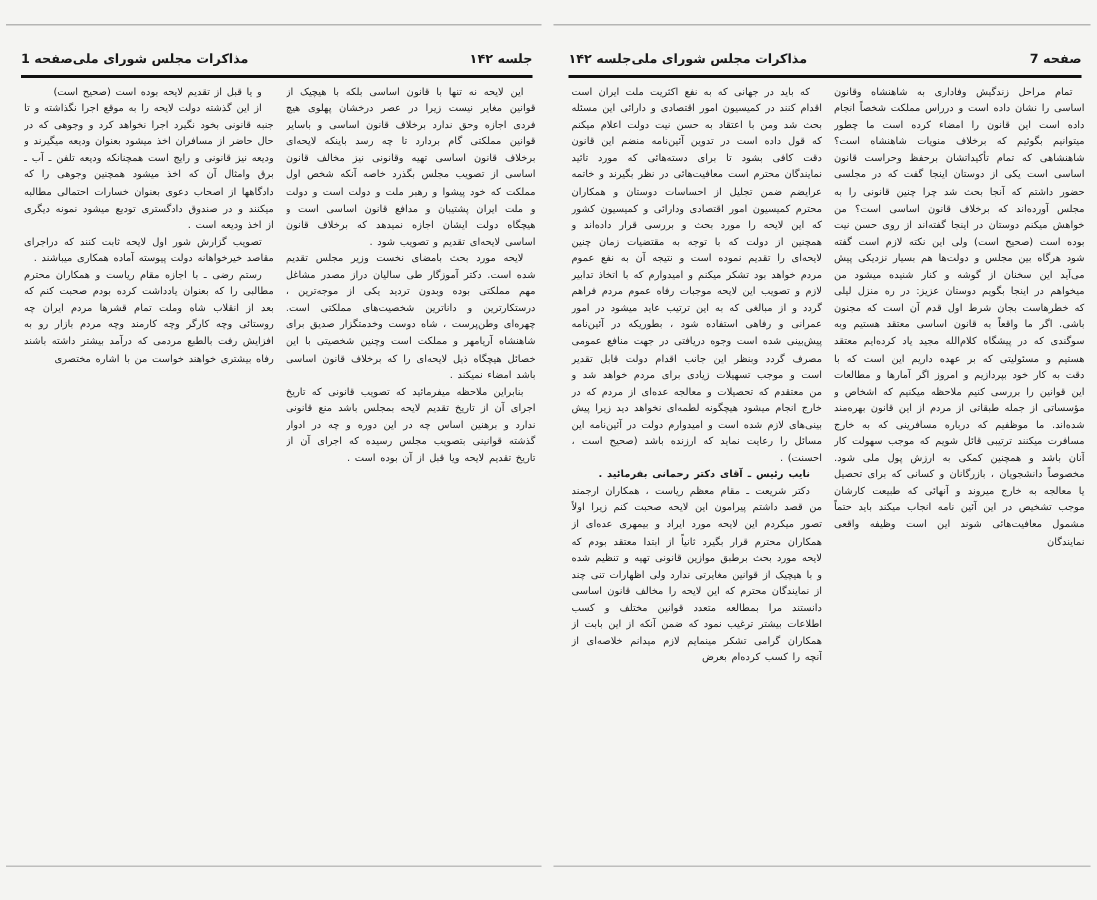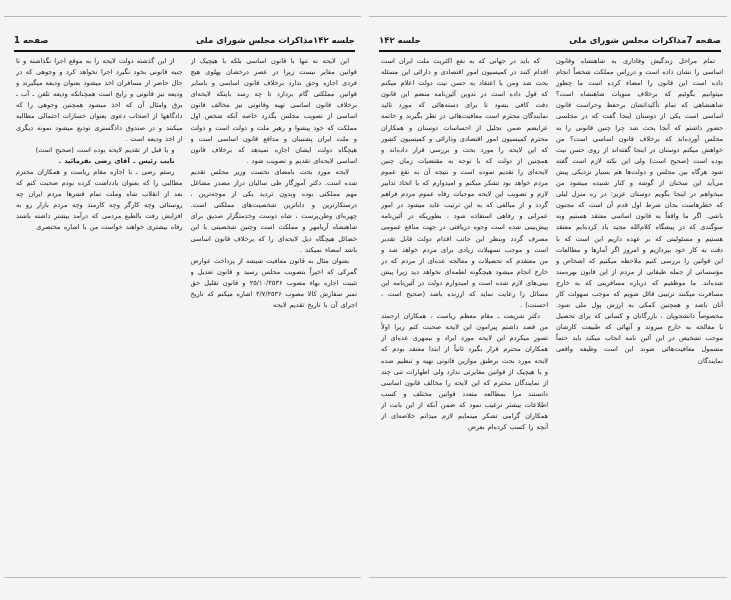--- a/index.html
+++ b/index.html
@@ -12,21 +12,21 @@
     }
     .spread { position:absolute; left:0; top:0; width:731px; height:600px; display:flex; }
     .page { position:relative; width:365px; height:600px; }
     .page.right { width:366px; }
     .top-rule { position:absolute; top:16px; left:4px; right:4px; height:1px; background:#9a9a9a; opacity:.7; }
     .header {
       position:absolute; top:33px; left:14px; right:10px; height:14px;
       display:flex; justify-content:space-between; align-items:center;
       font-size:8.5px; font-weight:bold; direction:rtl;
     }
-    .header .title { flex:1; text-align:right; }
+    .header .title { flex:1; text-align:left; }
     .header-rule { position:absolute; top:50px; left:14px; right:10px; height:2px; background:#111; }
     .columns {
       position:absolute; top:56px; left:16px; right:8px; bottom:70px;
       display:flex; flex-direction:row-reverse; gap:8px;
     }
     .col {
       flex:1; direction:rtl; text-align:justify;
       font-size:6.6px; line-height:11.1px; overflow:hidden;
       word-spacing:1px;
     }
@@ -46,27 +46,27 @@
       <span>جلسه ۱۴۲</span>
       <span class="title">مذاکرات مجلس شورای ملی</span>
       <span>صفحه 1</span>
     </div>
     <div class="header-rule"></div>
     <div class="columns">
 
       <div class="col">
         <p>این لایحه نه تنها با قانون اساسی بلکه با هیچیک از قوانین مغایر نیست زیرا در عصر درخشان پهلوی هیچ فردی اجازه وحق ندارد برخلاف قانون اساسی و باسایر قوانین مملکتی گام بردارد تا چه رسد باینکه لایحه‌ای برخلاف قانون اساسی تهیه وقانونی نیز مخالف قانون اساسی از تصویب مجلس بگذرد خاصه آنکه شخص اول مملکت که خود پیشوا و رهبر ملت و دولت است و دولت و ملت ایران پشتیبان و مدافع قانون اساسی است و هیچگاه دولت ایشان اجازه نمیدهد که برخلاف قانون اساسی لایحه‌ای تقدیم و تصویب شود .</p>
         <p>لایحه مورد بحث بامضای نخست وزیر مجلس تقدیم شده است. دکتر آموزگار طی سالیان دراز مصدر مشاغل مهم مملکتی بوده وبدون تردید یکی از موجه‌ترین ، درستکارترین و داناترین شخصیت‌های مملکتی است. چهره‌ای وطن‌پرست ، شاه دوست وخدمتگزار صدیق برای شاهنشاه آریامهر و مملکت است وچنین شخصیتی با این خصائل هیچگاه ذیل لایحه‌ای را که برخلاف قانون اساسی باشد امضاء نمیکند .</p>
-        <p>بعنوان مثال به قانون معافیت شیشه از پرداخت عوارض گمرکی که اخیراً بتصویب مجلس رسید و قانون تعدیل و تثبیت اجاره بهاء مصوب ۲۵/۱۰/۲۵۳۶ و قانون تقلیل حق تمبر سفارش کالا مصوب ۲/۷/۲۵۳۶ اشاره میکنم که تاریخ اجرای آن با تاریخ تقدیم لایحه</p>
+        <p>بنابراین ملاحظه میفرمائید که تصویب قانونی که تاریخ اجرای آن از تاریخ تقدیم لایحه بمجلس باشد منع قانونی ندارد و برهنین اساس چه در این دوره و چه در ادوار گذشته قوانینی بتصویب مجلس رسیده که اجرای آن از تاریخ تقدیم لایحه ویا قبل از آن بوده است .</p>
       </div>
 
       <div class="col">
+        <p>و یا قبل از تقدیم لایحه بوده است (صحیح است)</p>
         <p>از این گذشته دولت لایحه را به موقع اجرا نگذاشته و تا جنبه قانونی بخود نگیرد اجرا نخواهد کرد و وجوهی که در حال حاضر از مسافران اخذ میشود بعنوان ودیعه میگیرند و ودیعه نیز قانونی و رایج است همچنانکه ودیعه تلفن ـ آب ـ برق وامثال آن که اخذ میشود همچنین وجوهی را که دادگاهها از اصحاب دعوی بعنوان خسارات احتمالی مطالبه میکنند و در صندوق دادگستری تودیع میشود نمونه دیگری از اخذ ودیعه است .</p>
-        <p>و یا قبل از تقدیم لایحه بوده است (صحیح است)</p>
-        <p class="speaker">نایب رئیس ـ آقای رضی بفرمائید .</p>
+        <p>تصویب گزارش شور اول لایحه ثابت کنند که دراجرای مقاصد خیرخواهانه دولت پیوسته آماده همکاری میباشند .</p>
         <p>رستم رضی ـ با اجازه مقام ریاست و همکاران محترم مطالبی را که بعنوان یادداشت کرده بودم صحبت کنم که بعد از انقلاب شاه وملت تمام قشرها مردم ایران چه روستائی وچه کارگر وچه کارمند وچه مردم بازار رو به افزایش رفت بالطبع مردمی که درآمد بیشتر داشته باشند رفاه بیشتری خواهند خواست من با اشاره مختصری</p>
       </div>
     </div>
     <div class="bottom-rule"></div>
   </div>
 
   <div class="page right">
     <div class="top-rule"></div>
     <div class="header">
       <span>صفحه 7</span>
@@ -75,19 +75,20 @@
     </div>
     <div class="header-rule"></div>
     <div class="columns">
 
       <div class="col">
         <p>تمام مراحل زندگیش وفاداری به شاهنشاه وقانون اساسی را نشان داده است و درراس مملکت شخصاً انجام داده است این قانون را امضاء کرده است ما چطور میتوانیم بگوئیم که برخلاف منویات شاهنشاه است؟ شاهنشاهی که تمام تأکیداتشان برحفظ وحراست قانون اساسی است یکی از دوستان اینجا گفت که در مجلسی حضور داشتم که آنجا بحث شد چرا چنین قانونی را به مجلس آورده‌اند که برخلاف قانون اساسی است؟ من خواهش میکنم دوستان در اینجا گفته‌اند از روی حسن نیت بوده است (صحیح است) ولی این نکته لازم است گفته شود هرگاه بین مجلس و دولت‌ها هم بسیار نزدیکی پیش می‌آید این سخنان از گوشه و کنار شنیده میشود من میخواهم در اینجا بگویم دوستان عزیز: در ره منزل لیلی که خطرهاست بجان شرط اول قدم آن است که مجنون باشی. اگر ما واقعاً به قانون اساسی معتقد هستیم وبه سوگندی که در پیشگاه کلام‌الله مجید یاد کرده‌ایم معتقد هستیم و مسئولیتی که بر عهده داریم این است که با دقت به کار خود بپردازیم و امروز اگر آمارها و مطالعات این قوانین را بررسی کنیم ملاحظه میکنیم که اشخاص و مؤسساتی از جمله طبقاتی از مردم از این قانون بهره‌مند شده‌اند. ما موظفیم که درباره مسافرینی که به خارج مسافرت میکنند ترتیبی قائل شویم که موجب سهولت کار آنان باشد و همچنین کمکی به ارزش پول ملی شود. مخصوصاً دانشجویان ، بازرگانان و کسانی که برای تحصیل یا معالجه به خارج میروند و آنهائی که طبیعت کارشان موجب تشخیص در این آئین نامه انجاب میکند باید حتماً مشمول معافیت‌هائی شوند این است وظیفه واقعی نمایندگان</p>
       </div>
 
       <div class="col">
         <p>که باید در جهانی که به نفع اکثریت ملت ایران است اقدام کنند در کمیسیون امور اقتصادی و دارائی این مسئله بحث شد ومن با اعتقاد به حسن نیت دولت اعلام میکنم که قول داده است در تدوین آئین‌نامه منضم این قانون دقت کافی بشود تا برای دسته‌هائی که مورد تائید نمایندگان محترم است معافیت‌هائی در نظر بگیرند و خاتمه عرایضم ضمن تجلیل از احساسات دوستان و همکاران محترم کمیسیون امور اقتصادی ودارائی و کمیسیون کشور که این لایحه را مورد بحث و بررسی قرار داده‌اند و همچنین از دولت که با توجه به مقتضیات زمان چنین لایحه‌ای را تقدیم نموده است و نتیجه آن به نفع عموم مردم خواهد بود تشکر میکنم و امیدوارم که با اتخاذ تدابیر لازم و تصویب این لایحه موجبات رفاه عموم مردم فراهم گردد و از مبالغی که به این ترتیب عاید میشود در امور عمرانی و رفاهی استفاده شود ، بطوریکه در آئین‌نامه پیش‌بینی شده است وجوه دریافتی در جهت منافع عمومی مصرف گردد وبنظر این جانب اقدام دولت قابل تقدیر است و موجب تسهیلات زیادی برای مردم خواهد شد و من معتقدم که تحصیلات و معالجه عده‌ای از مردم که در خارج انجام میشود هیچگونه لطمه‌ای نخواهد دید زیرا پیش بینی‌های لازم شده است و امیدوارم دولت در آئین‌نامه این مسائل را رعایت نماید که ارزنده باشد (صحیح است ، احسنت) .</p>
+        <p class="speaker">نایب رئیس ـ آقای دکتر رحمانی بفرمائید .</p>
         <p>دکتر شریعت ـ مقام معظم ریاست ، همکاران ارجمند من قصد داشتم پیرامون این لایحه صحبت کنم زیرا اولاً تصور میکردم این لایحه مورد ایراد و بیمهری عده‌ای از همکاران محترم قرار بگیرد ثانیاً از ابتدا معتقد بودم که لایحه مورد بحث برطبق موازین قانونی تهیه و تنظیم شده و با هیچیک از قوانین مغایرتی ندارد ولی اظهارات تنی چند از نمایندگان محترم که این لایحه را مخالف قانون اساسی دانستند مرا بمطالعه متعدد قوانین مختلف و کسب اطلاعات بیشتر ترغیب نمود که ضمن آنکه از این بابت از همکاران گرامی تشکر مینمایم لازم میدانم خلاصه‌ای از آنچه را کسب کرده‌ام بعرض</p>
       </div>
     </div>
     <div class="bottom-rule"></div>
   </div>
 
 </div>
 
 </body></html>

